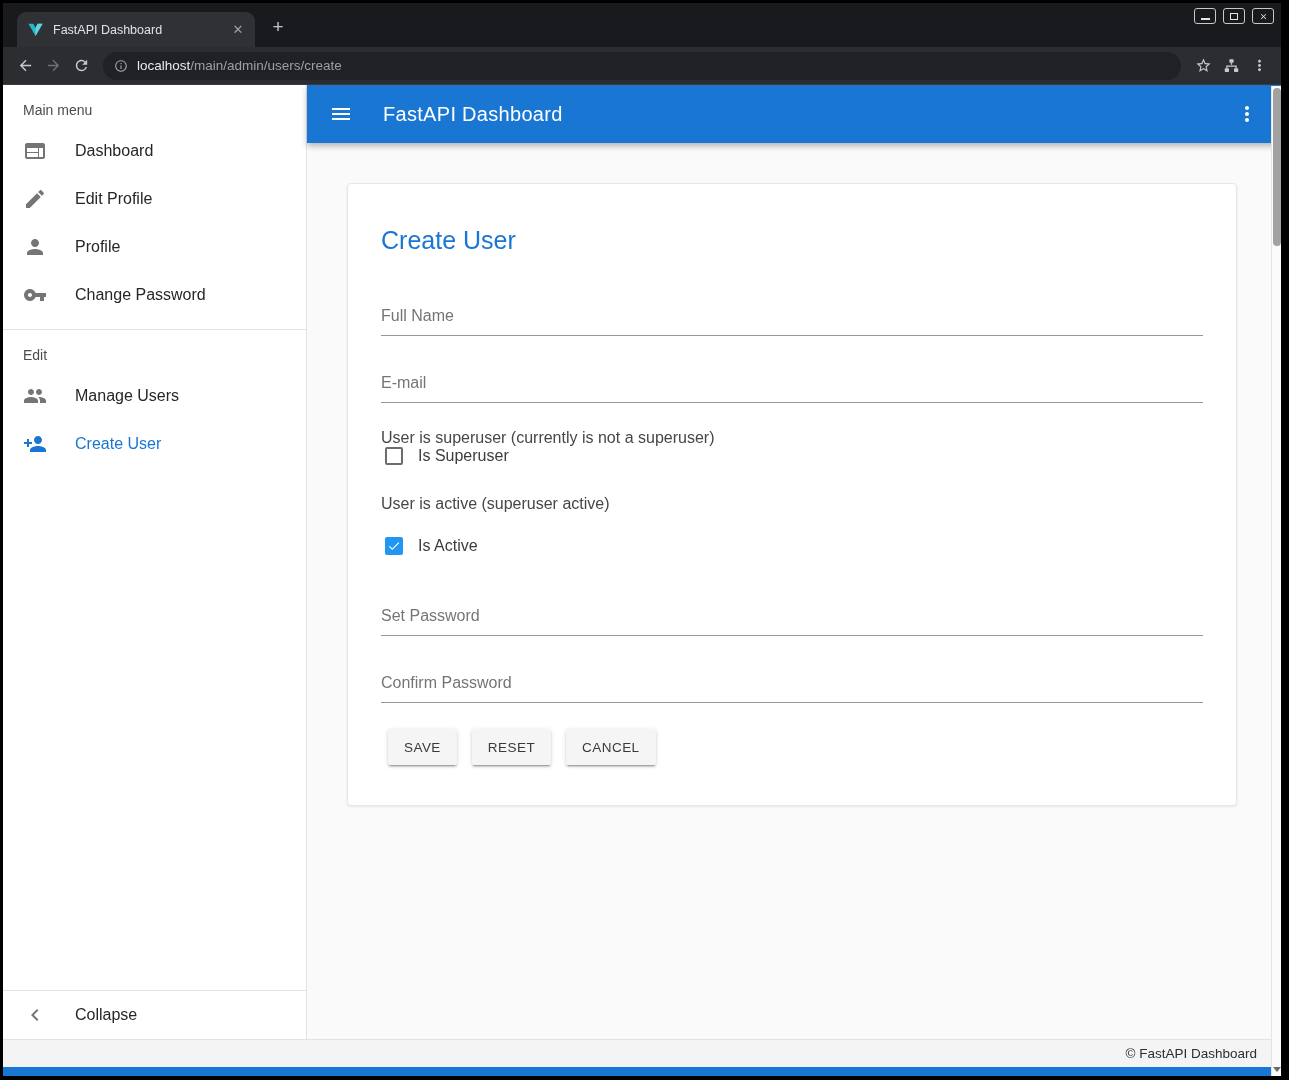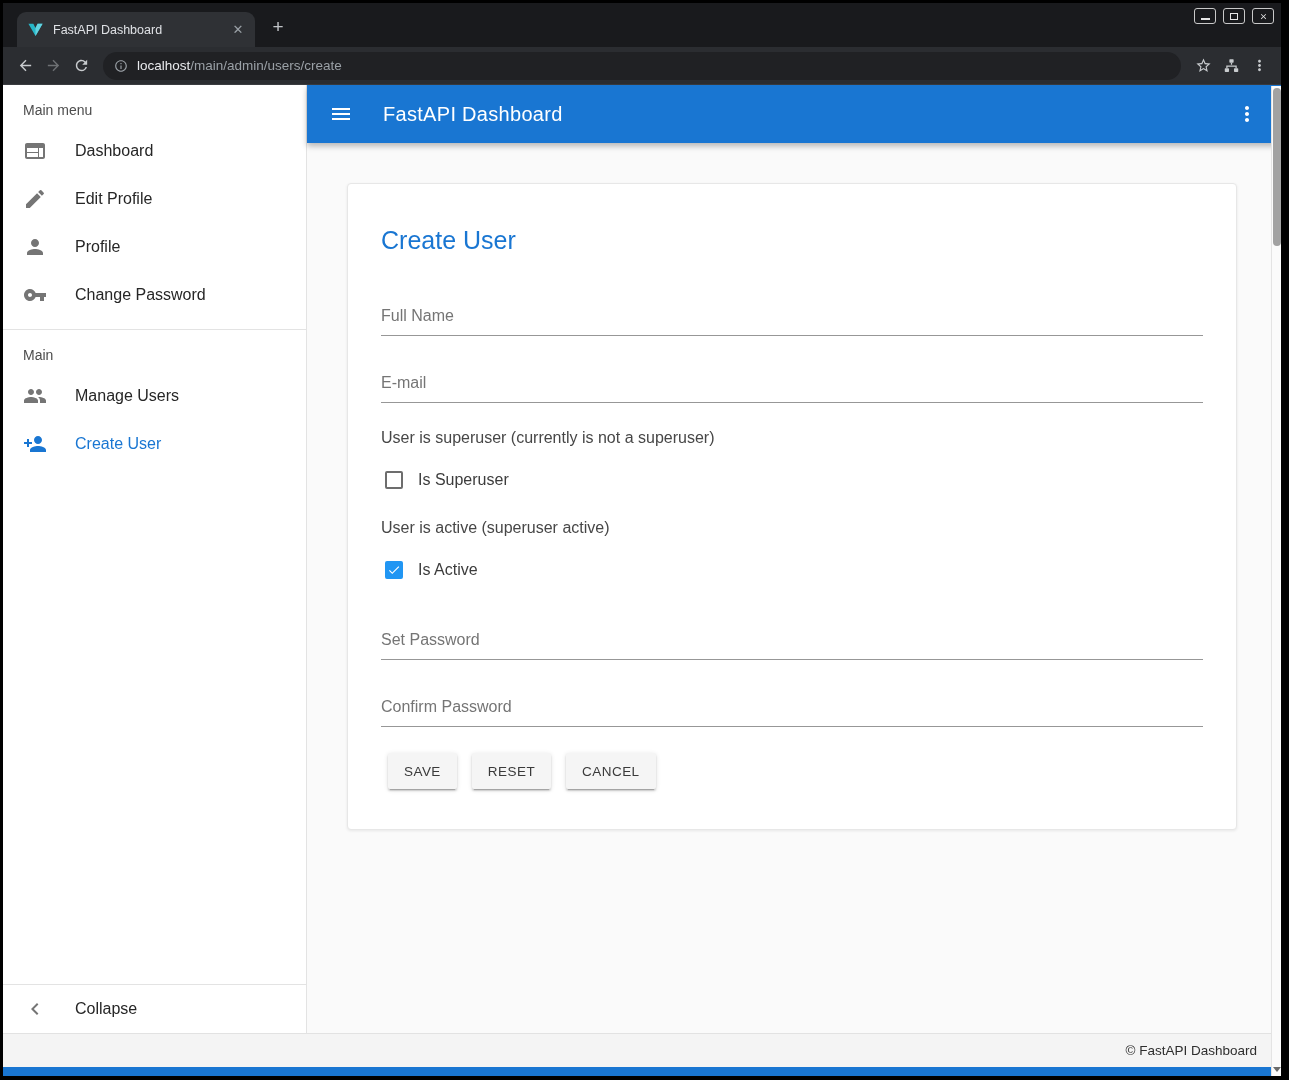--- a/index.html
+++ b/index.html
@@ -121,21 +121,21 @@
   .text-input {
     display: block; width: 100%; border: none; border-bottom: 1px solid #979797;
     background: transparent; font-size: 16px; color: #333;
     padding: 6px 0 10px; outline: none; border-radius: 0;
     font-family: "Liberation Sans", sans-serif;
   }
   .text-input::placeholder { color: #757575; opacity: 1; }
   .mb-fullname { margin-bottom: 32px; }
   .mb-email { margin-bottom: 26px; }
   .hint { font-size: 16px; color: #474747; }
-  .mb-hint { margin-bottom: 24px; }
+  .mb-hint { }
   .mb-hint2 { margin-bottom: 24px; }
   .check-row { display: flex; align-items: flex-end; padding-left: 4px; }
   .mb-check1 { margin-bottom: 30px; }
   .mb-check2 { margin-bottom: 46px; }
   .mb-pwd { margin-bottom: 32px; }
   .mb-confirm { margin-bottom: 26px; }
   .cbox {
     width: 18px; height: 18px; border: 2px solid #6d6d6d; border-radius: 2px;
     margin-right: 15px; flex: none; cursor: pointer; position: relative;
   }
@@ -146,21 +146,21 @@
   .btn-row { display: flex; padding-left: 7px; }
   .btn {
     height: 36px; padding: 0 16px; margin-right: 15px;
     background: #f5f5f5; border: none; border-radius: 2px;
     box-shadow: 0 3px 1px -2px rgba(0,0,0,.2), 0 2px 2px 0 rgba(0,0,0,.14), 0 1px 5px 0 rgba(0,0,0,.12);
     font-size: 13.5px; font-weight: 500; letter-spacing: .45px; color: #3a3a3a;
     cursor: pointer; font-family: "Liberation Sans", sans-serif;
   }
 
   .footer-bar {
-    height: 34px; flex: none; background: #f4f4f4; border-top: 1px solid #e2e2e2;
+    height: 28px; flex: none; background: #f4f4f4; border-top: 1px solid #e2e2e2;
     display: flex; align-items: center; justify-content: flex-end;
     padding: 0 24px; font-size: 13.5px; color: #2e2e2e;
   }
   .accent-strip { height: 9px; flex: none; background: #1976d2; }
 
   
   .scrollbar {
     position: absolute; top: 83px; right: 0; bottom: 0; width: 10px;
     background: #fbfbfb; border-left: 1px solid #e4e4e4; z-index: 10;
   }
@@ -285,21 +285,21 @@
       <div class="side-item">
         <span class="side-icon">
           <svg viewBox="0 0 24 24">
               <path d="M12.65 10C11.83 7.67 9.61 6 7 6c-3.31 0-6 2.69-6 6s2.69 6 6 6c2.61 0 4.83-1.67 5.65-4H17v4h4v-4h2v-4H12.65zM7 14c-1.1 0-2-.9-2-2s.9-2 2-2 2 .9 2 2-.9 2-2 2z"></path>
             </svg>
         </span>
         <span class="side-label">Change Password</span>
       </div>
 
       <div class="divider" style="margin-top:10px;"></div>
-      <div class="section-label">Main</div>
+      <div class="section-label">Edit</div>
 
       <div class="side-item">
         <span class="side-icon">
           <svg viewBox="0 0 24 24">
               <path d="M16 11c1.66 0 2.99-1.34 2.99-3S17.66 5 16 5c-1.66 0-3 1.34-3 3s1.34 3 3 3zm-8 0c1.66 0 2.99-1.34 2.99-3S9.66 5 8 5C6.34 5 5 6.34 5 8s1.34 3 3 3zm0 2c-2.33 0-7 1.17-7 3.5V19h14v-2.5c0-2.33-4.67-3.5-7-3.5zm8 0c-.29 0-.62.02-.97.05 1.16.84 1.97 1.97 1.97 3.45V19h6v-2.5c0-2.33-4.67-3.5-7-3.5z"></path>
             </svg>
         </span>
         <span class="side-label">Manage Users</span>
       </div>
 

